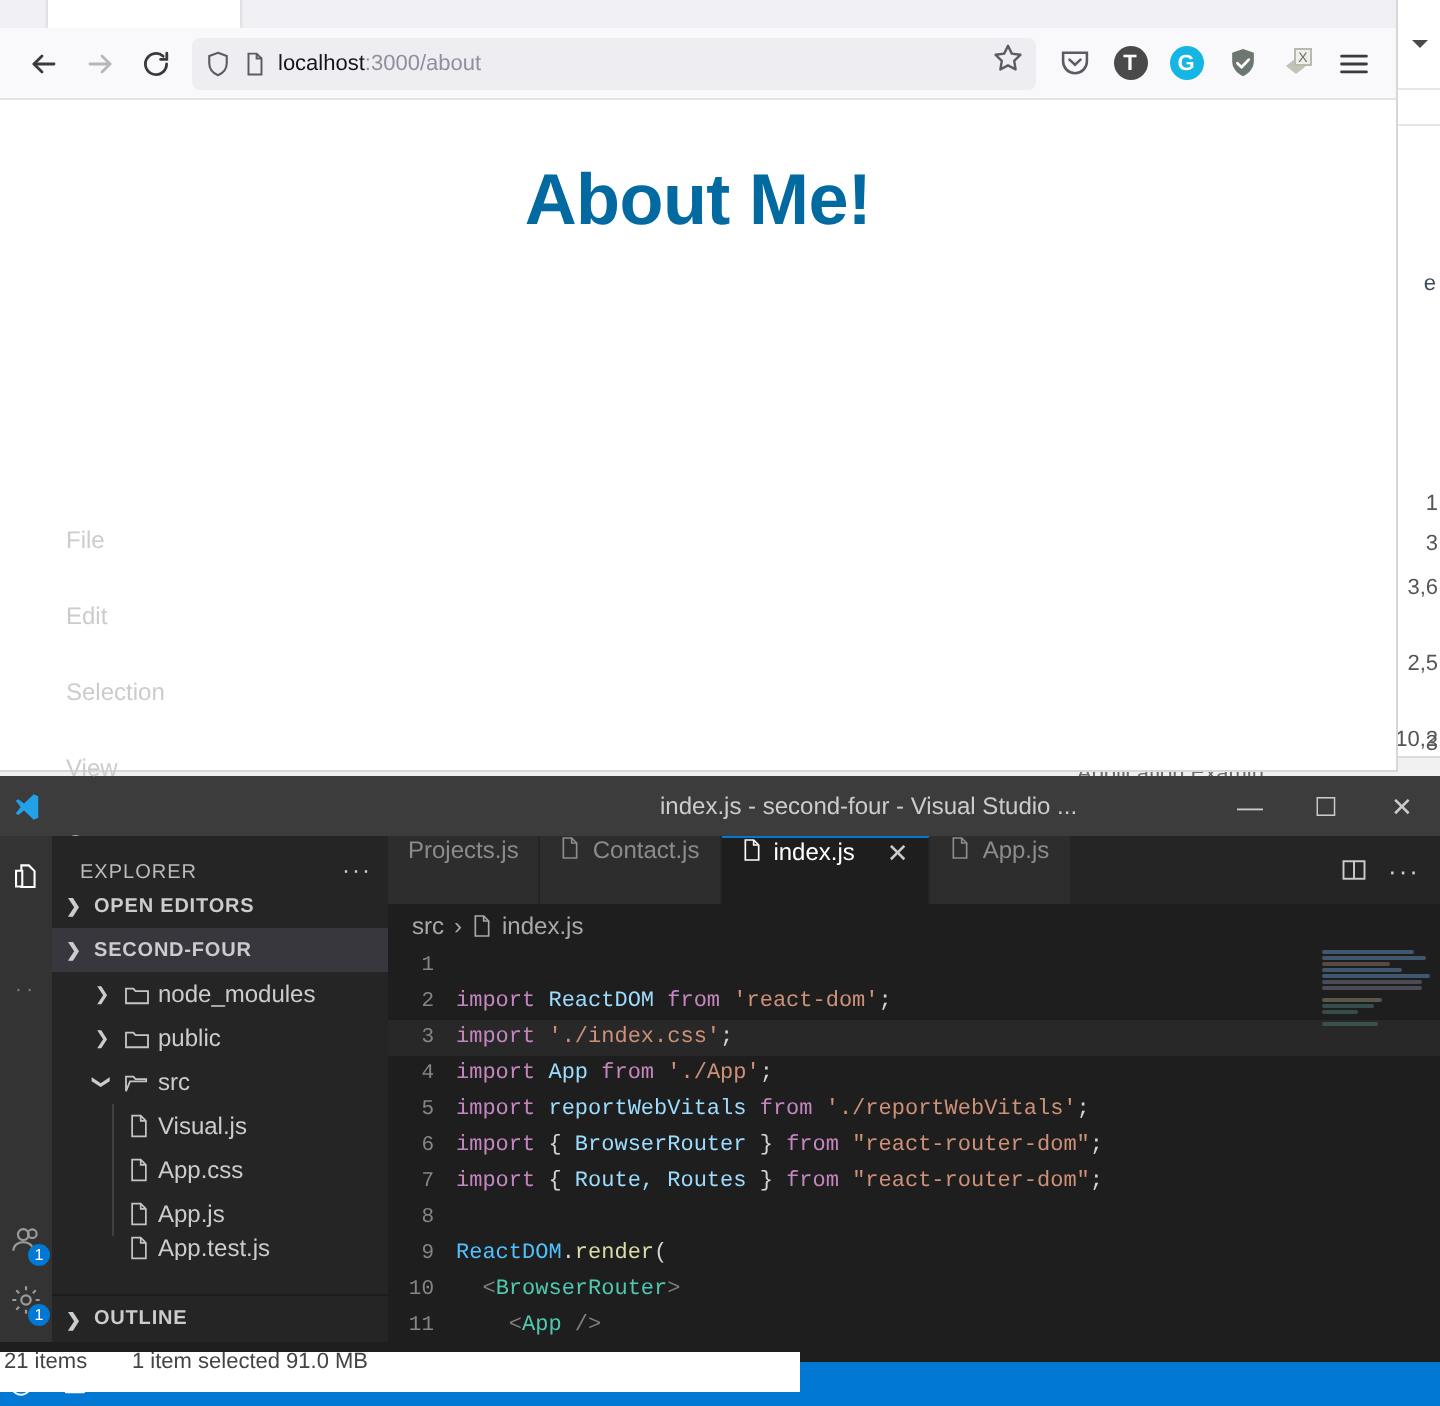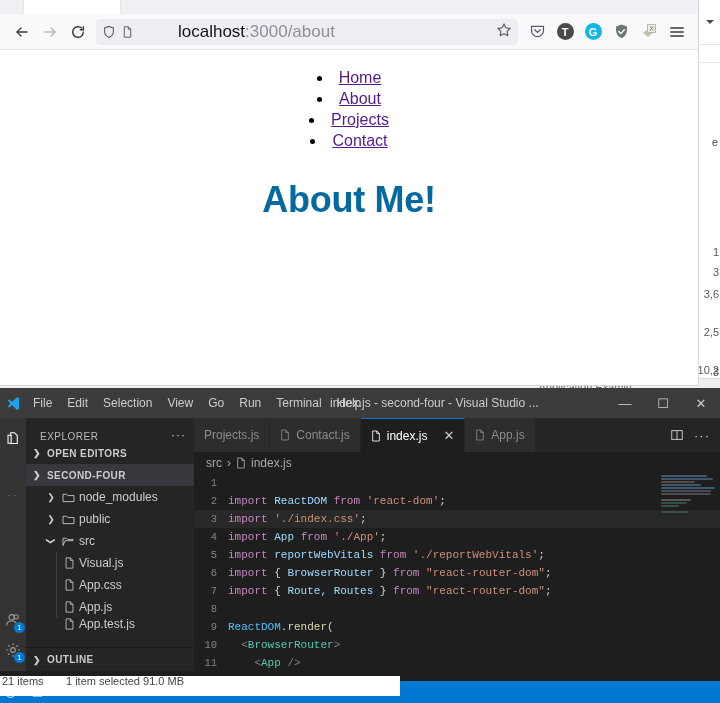--- a/index.html
+++ b/index.html
@@ -63,21 +63,21 @@
   .nav-btn {
     width: 28px; height: 28px; display: flex; align-items: center;
     justify-content: center; border-radius: 4px; flex: 0 0 auto;
   }
   .nav-ico { width: 16px; height: 16px; display:block; }
   .urlbar {
     flex: 1 1 auto; height: 26px; margin: 0 6px 0 4px;
     background: #eeeef2; border-radius: 4px;
     display: flex; align-items: center; padding: 0 6px; gap: 5px;
   }
-  .url-text { font-size: 17px; color: #15141a; white-space: nowrap; margin-left: 39px; }
+  .url-text { font-size: 11px; color: #15141a; white-space: nowrap; }
   .url-text .dim { color: #8f8f9d; }
   .star { margin-left: auto; }
   .ext-row { display: flex; align-items: center; gap: 2px; flex: 0 0 auto; }
   .ext-btn { width: 26px; height: 26px; display:flex; align-items:center; justify-content:center; }
   .circle-ico { width: 17px; height: 17px; border-radius: 50%;
     display:flex; align-items:center; justify-content:center;
     font-size: 11px; font-weight: bold; color: #fff; }
 
   
   .page {
@@ -105,21 +105,21 @@
   .vscode {
     position: absolute; left: 0; top: 388px; width: 720px; height: 315px;
     background: #1e1e1e; color: #cccccc;
     font-family: "Liberation Sans", sans-serif;
   }
   .vs-titlebar {
     position: relative; height: 30px; background: #3c3c3c;
     display: flex; align-items: center; font-size: 12px;
   }
   .vs-logo { width: 26px; display:flex; align-items:center; justify-content:center; }
-  .vs-menu { display: flex; align-items: flex-start; gap: 1px; }
+  .vs-menu { display: flex; align-items: flex-start; gap: 8px; flex-direction: column; }
   .vs-menu span {
     padding: 0 7px; color: #cccccc; font-size: 12px; line-height: 30px;
   }
   .vs-title {
     position: absolute; left: 0; right: 0; text-align: center;
     font-size: 12px; color: #cccccc; pointer-events: none;
   }
   .vs-wctrl { margin-left: auto; display: flex; height: 30px; z-index: 2; }
   .vs-wctrl div {
     width: 38px; display: flex; align-items: center; justify-content: center;
@@ -161,21 +161,21 @@
   }
   .outline-bar {
     position: absolute; left: 0; right: 0; bottom: 0; height: 24px;
     background: #252526; border-top: 1px solid #1b1b1b;
     display: flex; align-items: center; gap: 3px; padding-left: 4px;
     font-size: 10px; font-weight: bold; letter-spacing: .4px; color: #cccccc;
   }
   .editor-area { flex: 1 1 auto; background: #1e1e1e; position: relative; }
   .tabs { height: 34px; background: #252526; display: flex; align-items: stretch; }
   .tab {
-    display: flex; align-items: center; gap: 6px; padding: 0 10px;
+    display: flex; align-items: flex-start; gap: 6px; padding: 0 10px;
     font-size: 12px; color: #8c8c8c; background: #2d2d2d; position: relative;
     border-right: 1px solid #252526;
   }
   .tab.active { background: #1e1e1e; color: #ffffff; border-top: 1px solid #0078d4;}
   .tab .close { font-size: 13px; margin-left: 10px; color:#cccccc; }
   .tab-actions { margin-left: auto; display: flex; align-items: center; gap: 10px; padding: 0 10px; color:#cccccc;}
   .breadcrumb {
     height: 22px; display: flex; align-items: center; gap: 5px;
     padding-left: 12px; font-size: 12px; color: #a9a9a9; background:#1e1e1e;
   }
@@ -302,26 +302,20 @@
         </div>
         <div class="ext-btn">
           <svg width="18" height="18" viewBox="0 0 16 16" stroke="#3a3a3e" stroke-width="1.3" stroke-linecap="round">
               <path d="M2.5 4.5h11M2.5 8h11M2.5 11.5h11"></path>
             </svg>
         </div>
       </div>
     </div>
 
     <div class="page">
-      <ul class="nav-list">
-        <li><a href="#">Home</a></li>
-        <li><a href="#">About</a></li>
-        <li><a href="#">Projects</a></li>
-        <li><a href="#">Contact</a></li>
-      </ul>
       <div class="page-h1">About Me!</div>
     </div>
   </div>
 
   <div style="position:absolute; left:0; top:676px; width:400px; height:20px; background:#ffffff; z-index:1;">
     <span style="position:absolute; left:2px; top:-1px; font-size:11px; color:#444;">21 items</span>
     <span style="position:absolute; left:66px; top:-1px; font-size:11px; color:#444;">1 item selected  91.0 MB</span>
   </div>
 
   <div class="vscode">

